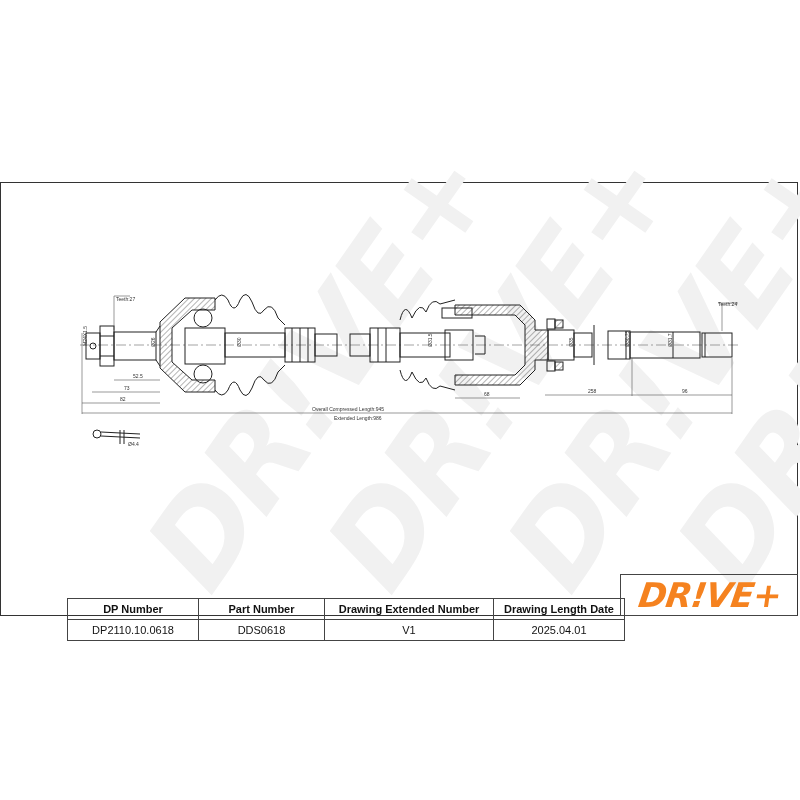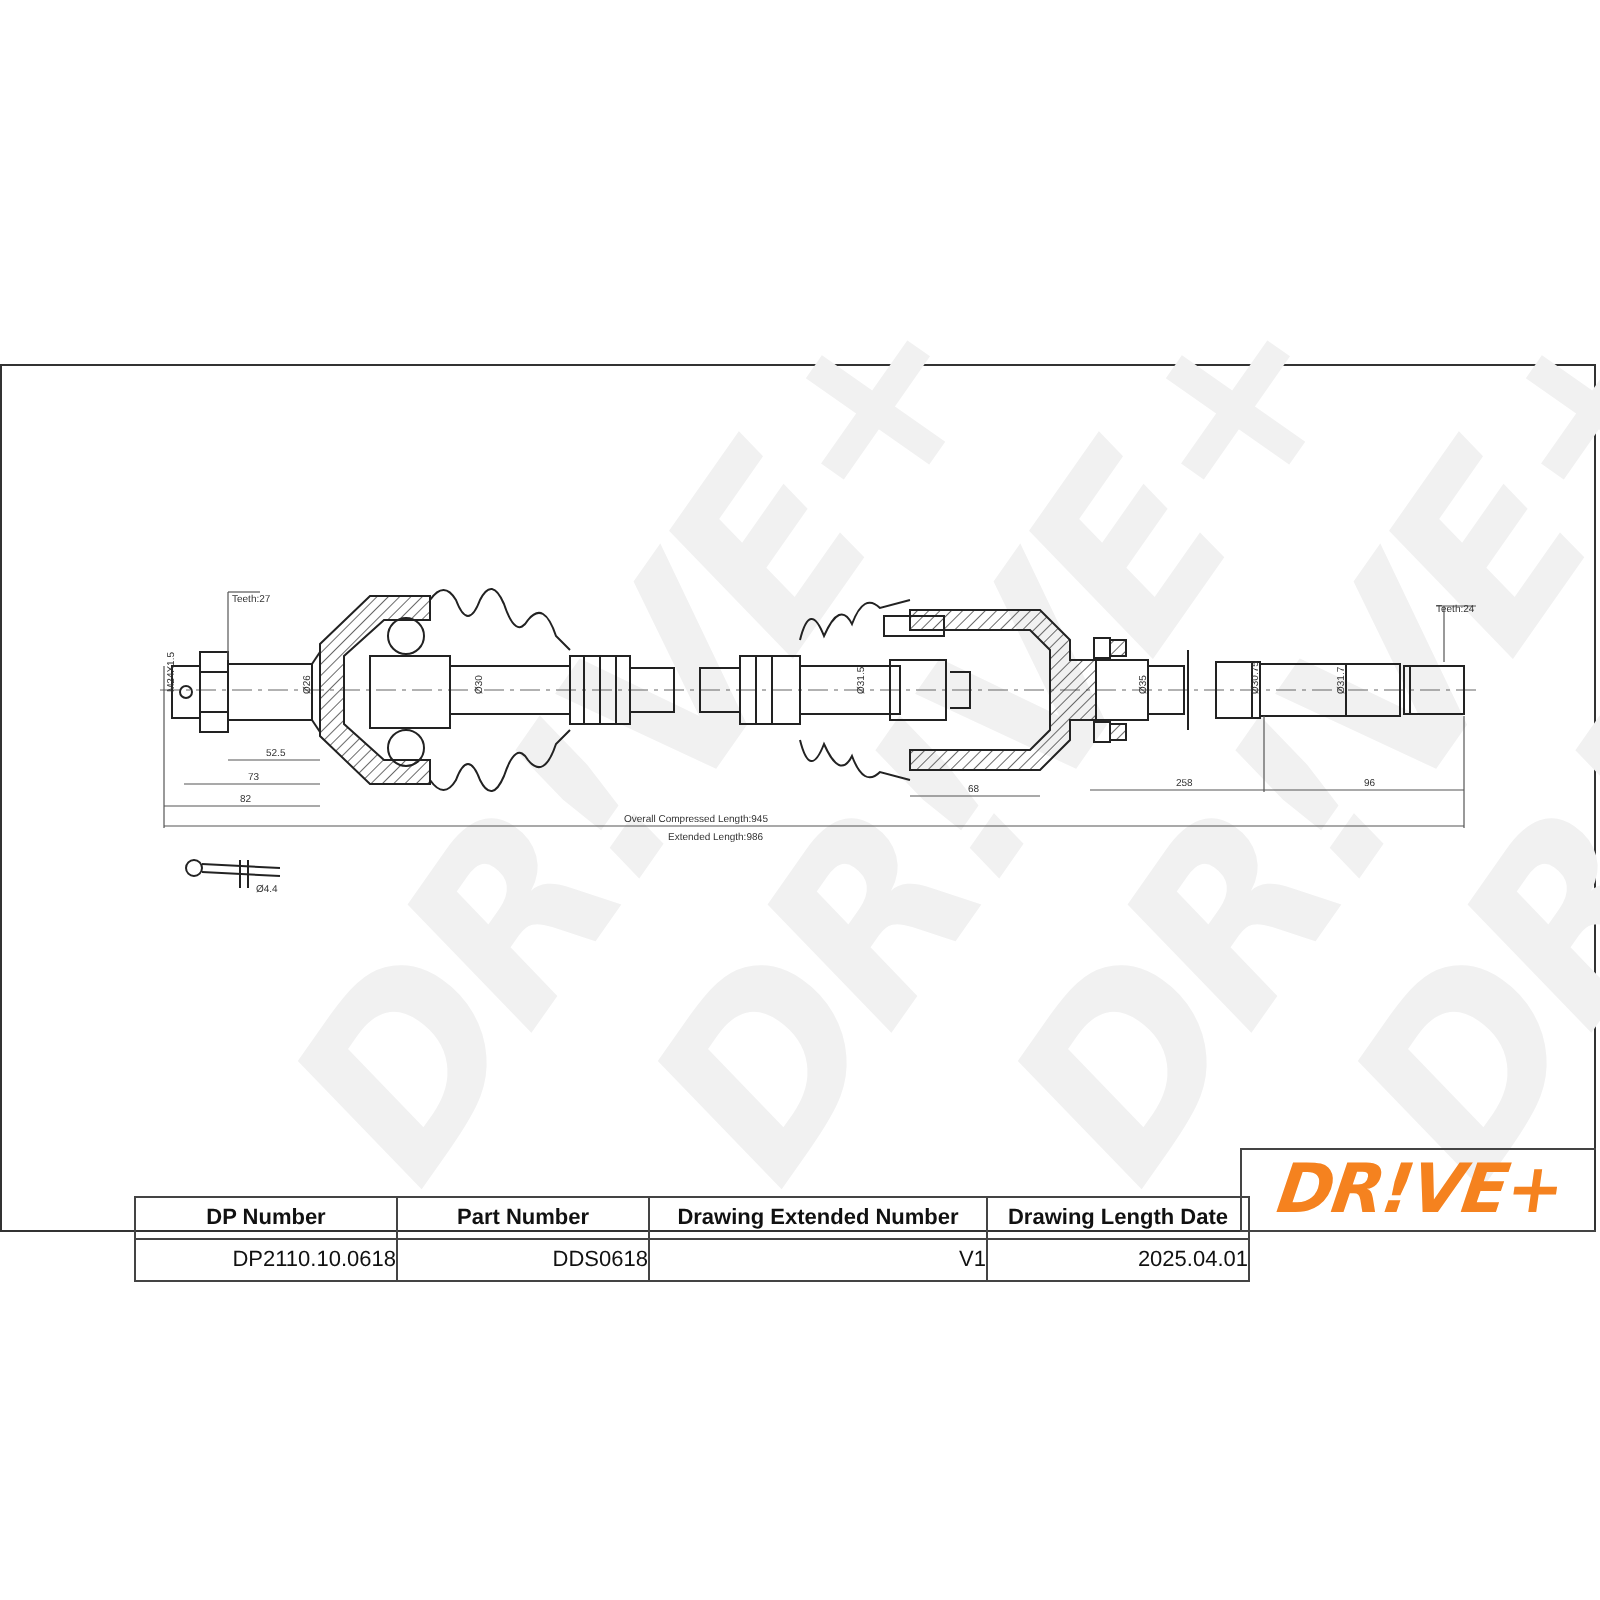--- a/index.html
+++ b/index.html
@@ -3,21 +3,21 @@
 <meta charset="utf-8">
 <style>
   html,body{margin:0;padding:0;background:#ffffff;}
   body{width:800px;height:800px;position:relative;overflow:hidden;font-family:"Liberation Sans",sans-serif;}
   .frame{position:absolute;left:0;top:182px;width:798px;height:434px;border:1.5px solid #333;border-right:1.5px solid #333;box-sizing:border-box;}
   .drawing{position:absolute;left:0;top:182px;width:800px;height:300px;}
   .watermark{position:absolute;font-family:"DejaVu Sans",sans-serif;font-weight:bold;font-style:italic;color:#f1f1f1;font-size:120px;letter-spacing:-4px;transform:rotate(-55deg);transform-origin:center;white-space:nowrap;pointer-events:none;}
   .tbl{position:absolute;left:67px;top:598px;border-collapse:collapse;font-family:Liberation Sans, sans-serif;}
   .tbl td{border:1px solid #444;text-align:center;font-size:11px;color:#111;padding:0;}
   .tbl .h td{height:20px;font-weight:bold;}
-  .tbl .v td{height:20px;text-align:right;}
+  .tbl .v td{height:20px;}
   .logo-cell{position:absolute;left:620px;top:574px;width:178px;height:42px;border:1px solid #444;border-right:none;box-sizing:border-box;display:flex;align-items:center;justify-content:center;}
   .logo{font-family:"DejaVu Sans",sans-serif;font-weight:bold;font-style:italic;font-size:34px;color:#f5821f;letter-spacing:-1px;transform:skewX(-8deg);}
   svg text{font-family:"Liberation Sans",sans-serif;}
 </style>
 </head>
 <body>
 
 <div class="frame"></div>
 
 <div class="watermark" style="left:70px;top:300px;">DR!VE+</div>

